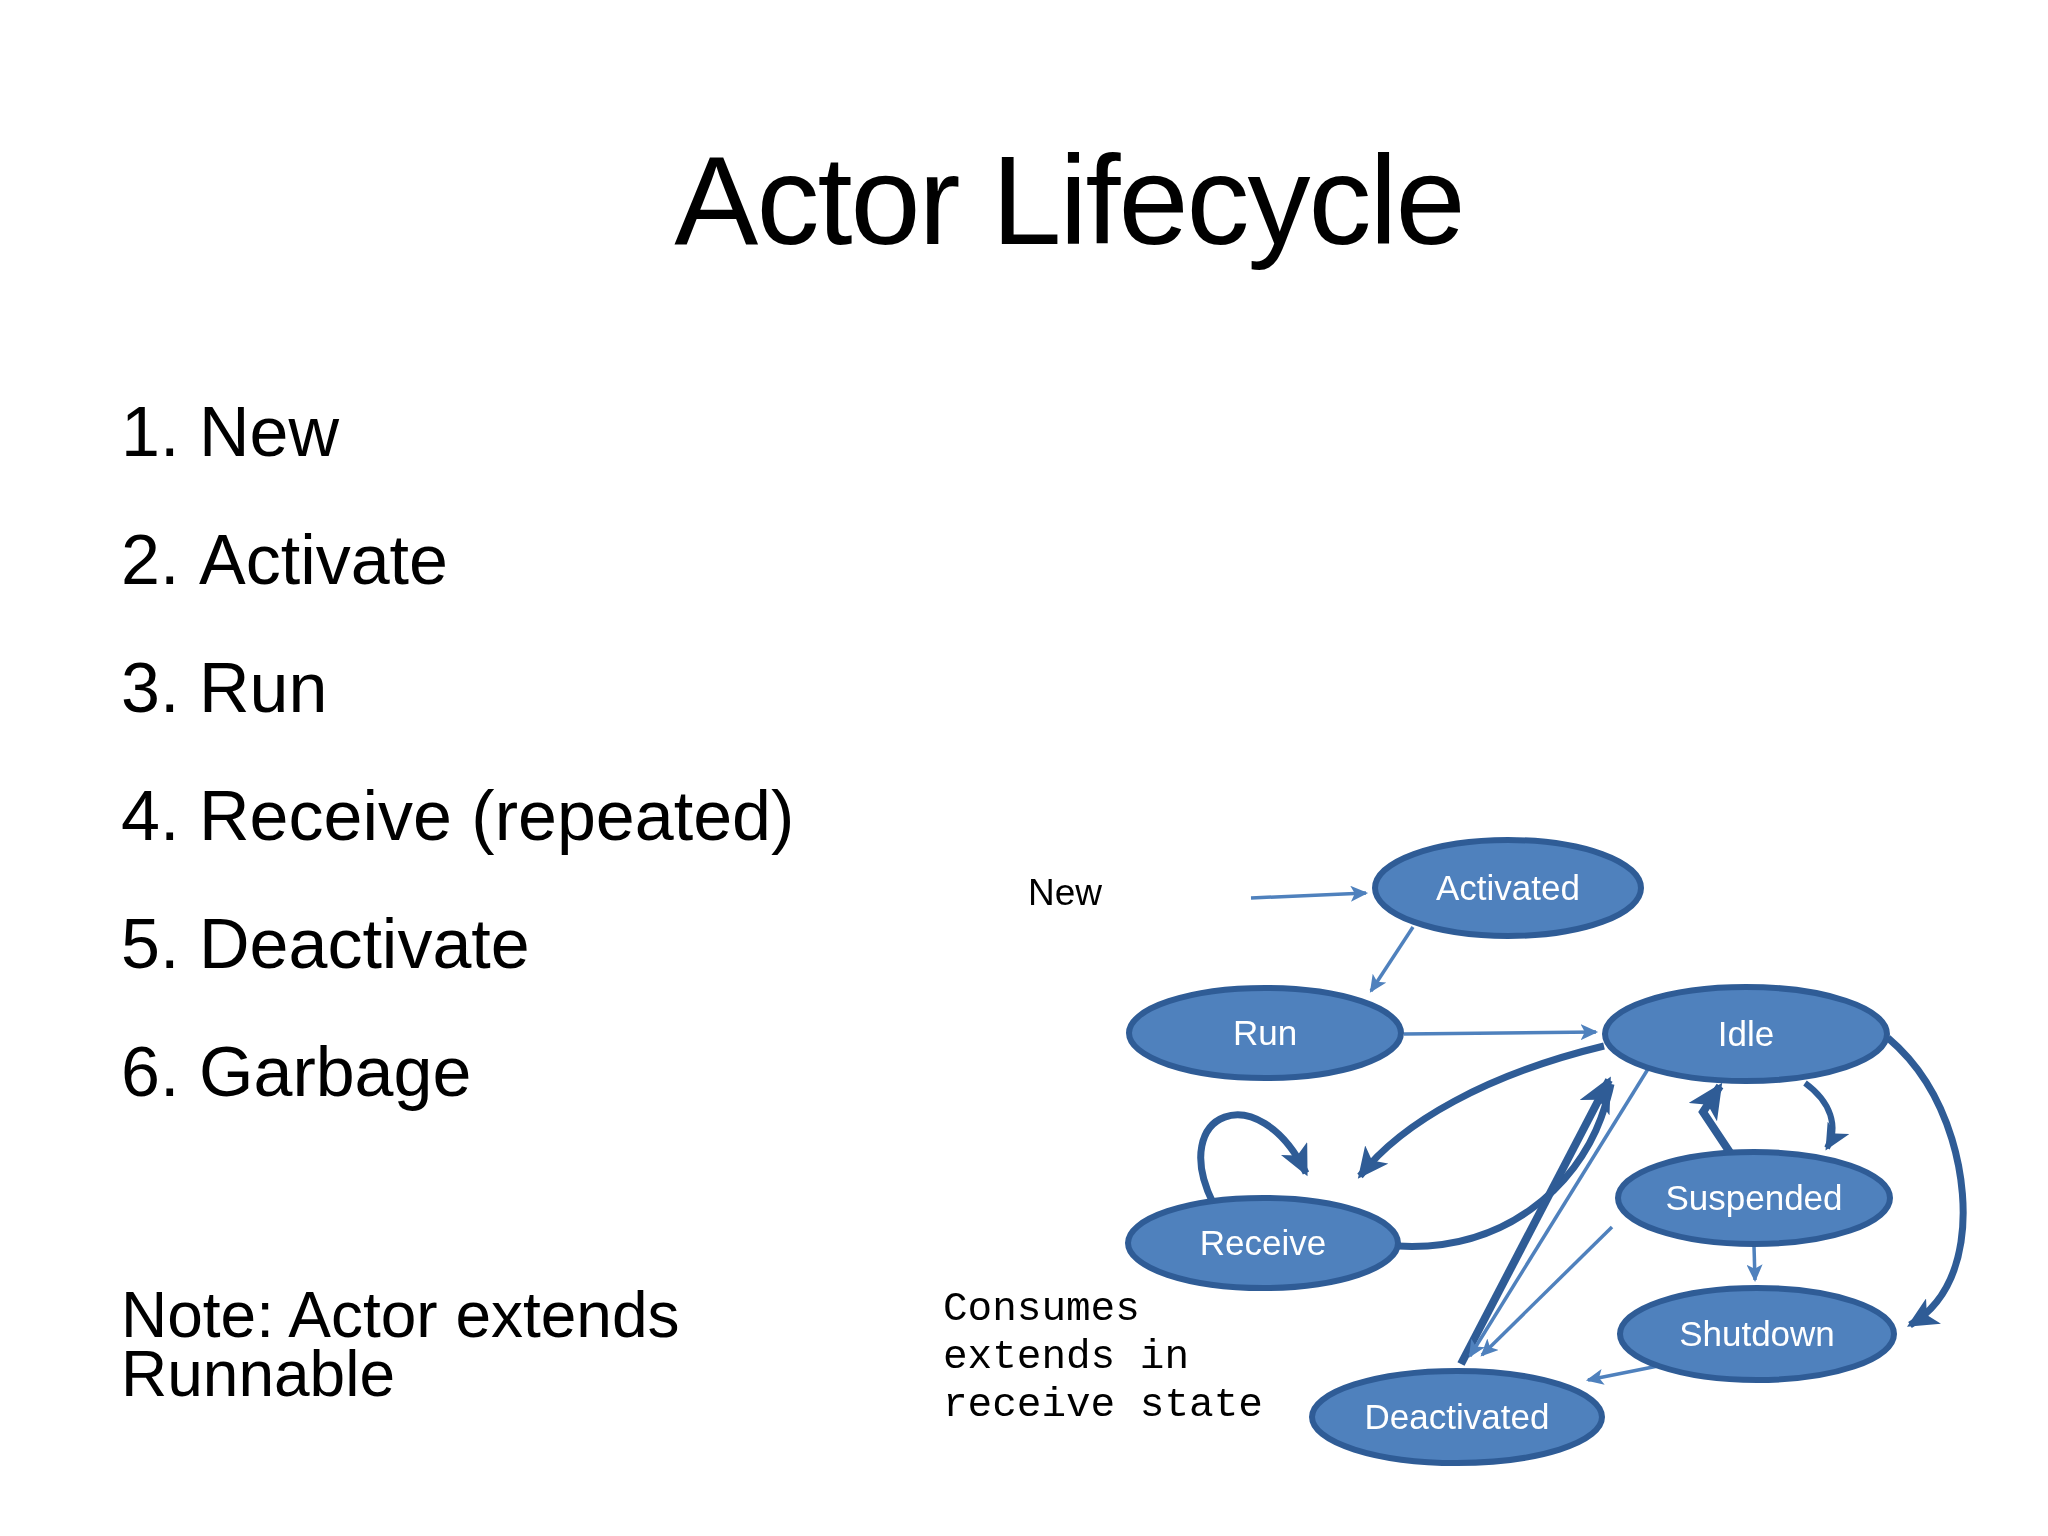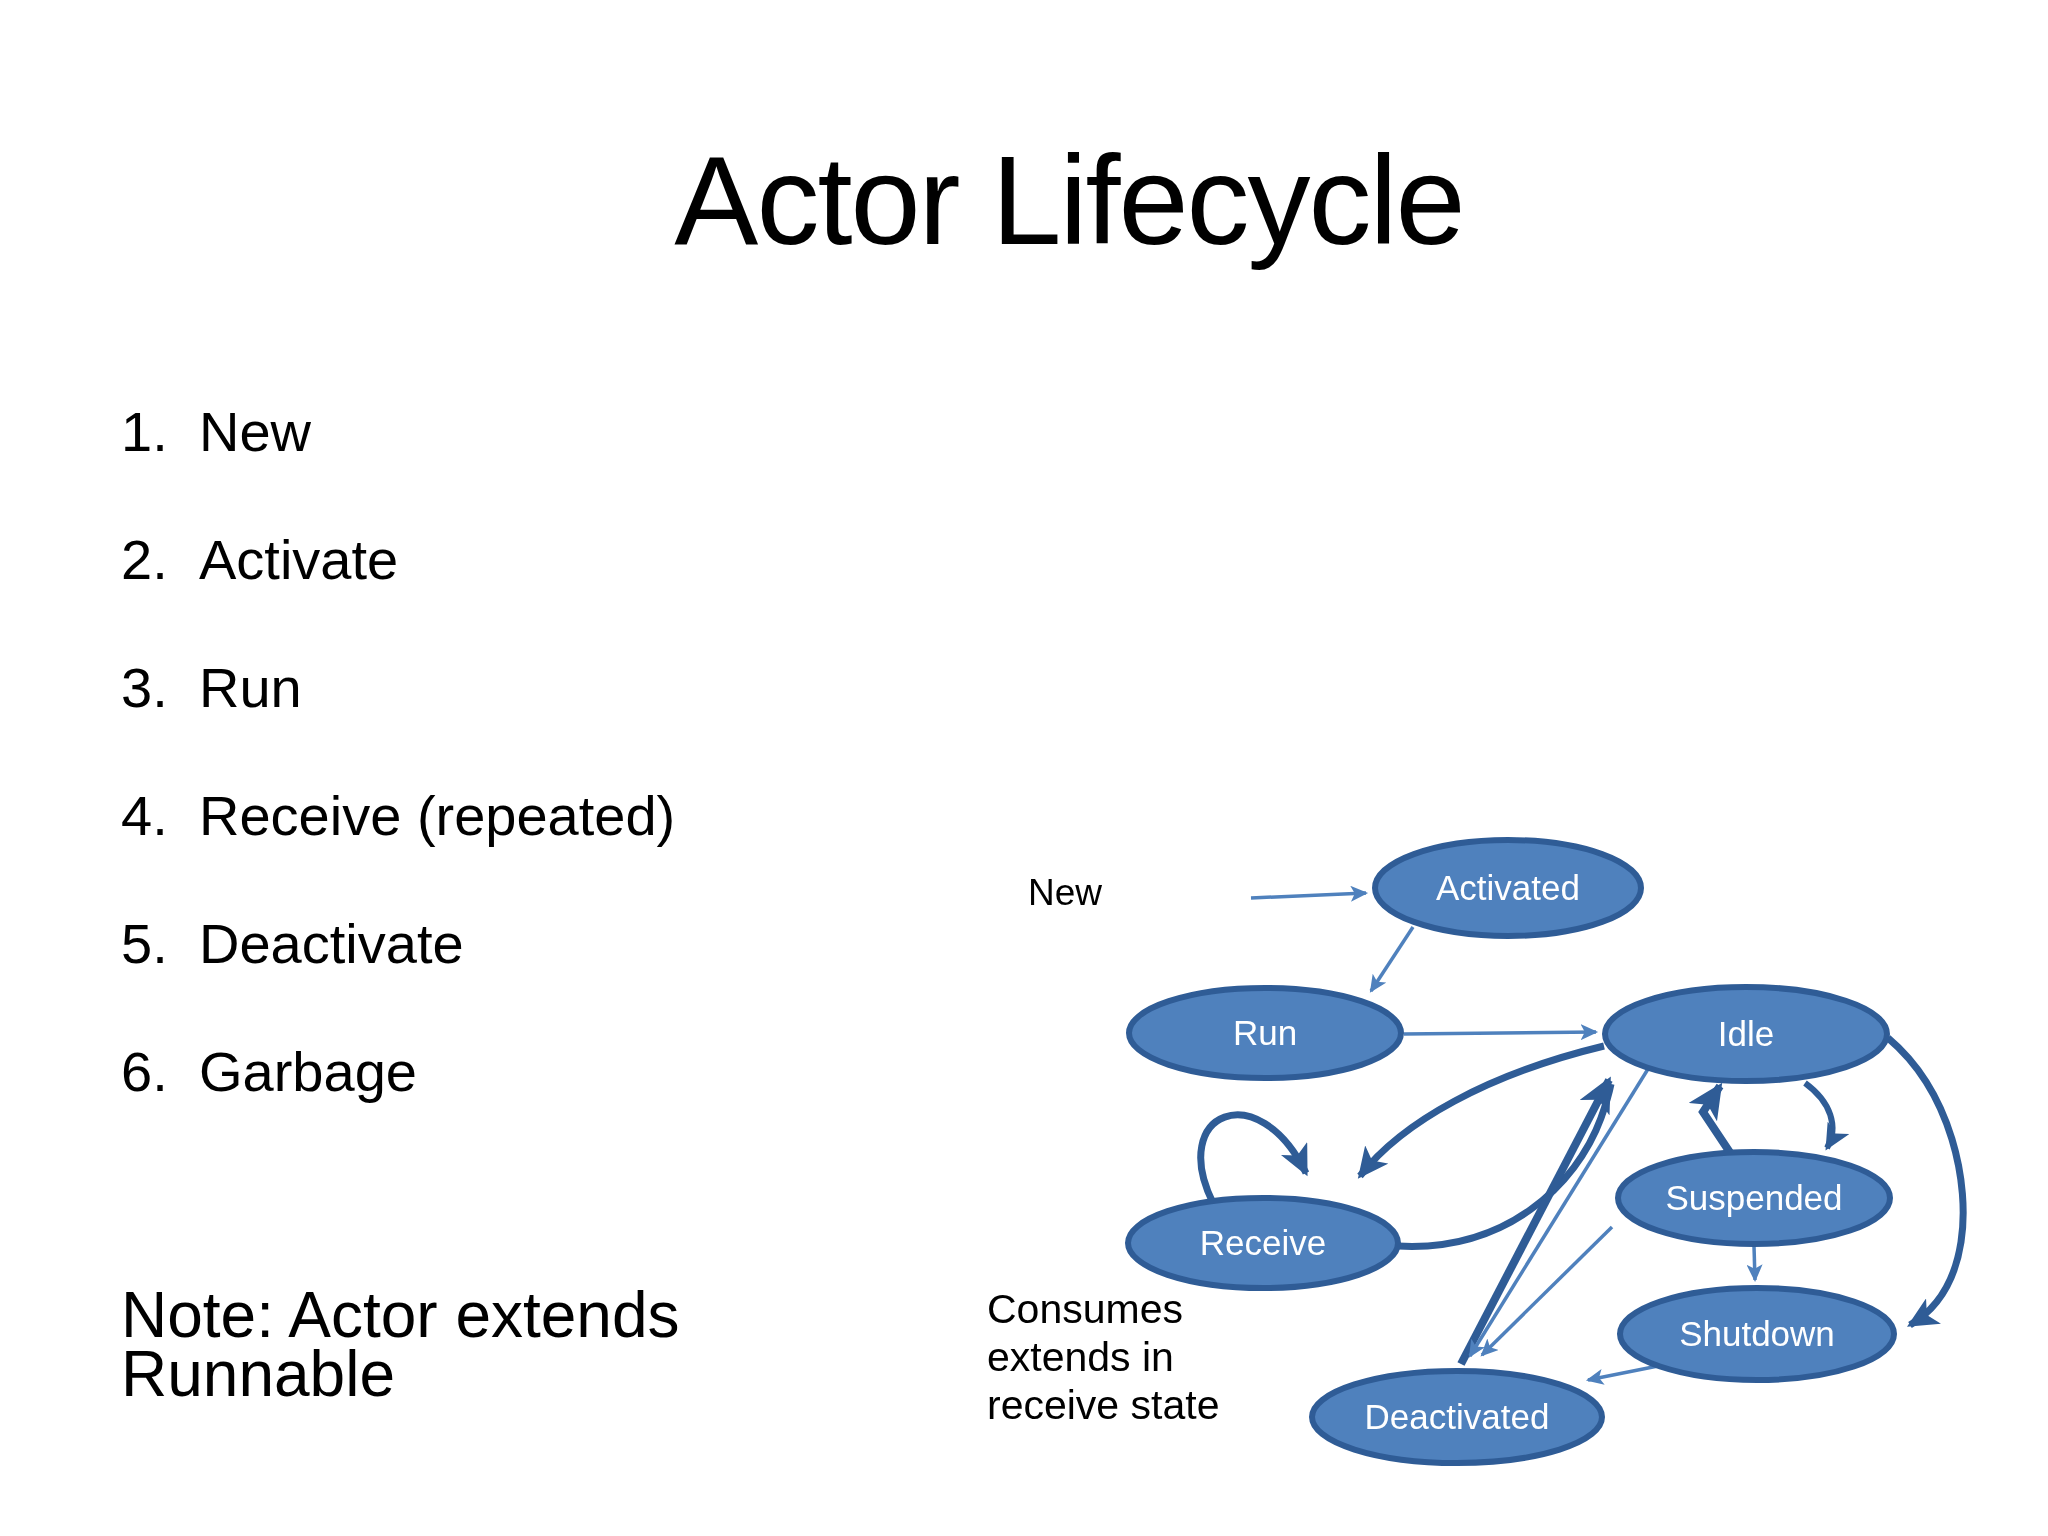--- a/index.html
+++ b/index.html
@@ -17,39 +17,40 @@
     text-align:center;
     font-size:126px;
     font-weight:400;
     letter-spacing:-2px;
     color:#000;
     margin-left:45px;
   }
   .num-list{
     position:absolute;
     left:121px;top:368px;
-    font-size:56px;
+    font-size:70px;
     line-height:128px;
     color:#000;
   }
   .num-list .item{white-space:nowrap;}
   .num-list .num{display:inline-block;min-width:78px;}
   .note{
     position:absolute;
     left:121px;top:1286px;
     font-size:64px;
     line-height:59px;
     color:#000;
   }
   .consumes{
     position:absolute;
-    left:987px;top:1285px;
+    left:943px;top:1285px;
     font-size:41px;
     line-height:48px;
     color:#000;
+    font-family:Liberation Mono, monospace;
   }
   .new-label{
     position:absolute;
     left:1028px;top:872px;
     font-size:37px;
     color:#000;
   }
   svg.diagram{position:absolute;left:0;top:0;}
   .state-label{
     fill:#ffffff;

